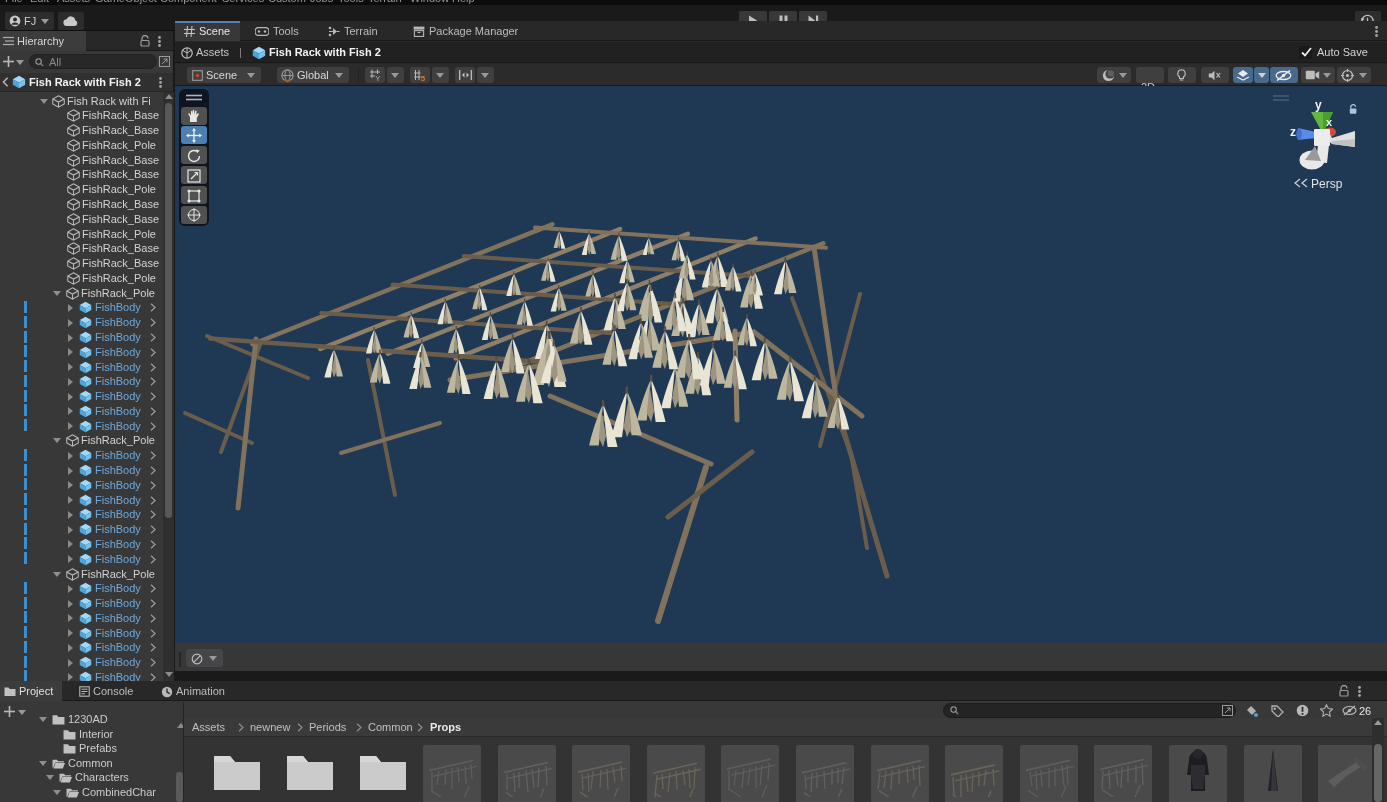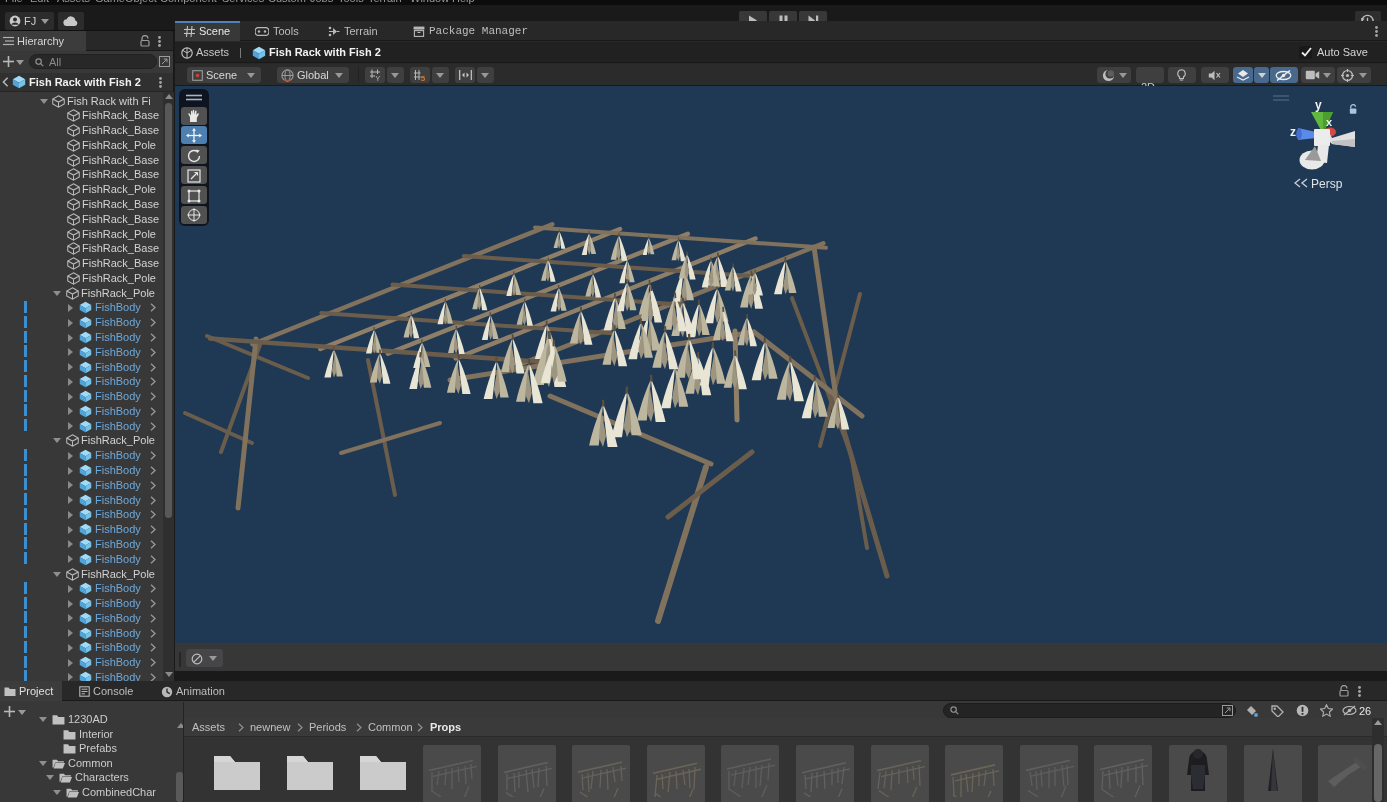--- a/index.html
+++ b/index.html
@@ -473,21 +473,21 @@
         <path d="M5,2 L9,5.5 L5,9 Z" fill="#b8b8b8"></path>
         <circle cx="2" cy="2" r="1.3" fill="#b8b8b8"></circle>
         <circle cx="2" cy="9" r="1.3" fill="#b8b8b8"></circle>
       </svg>
 <span class="abs" style="left:169px;top:4px;color:#bdbdbd;">Terrain</span>
 <svg class="abs" style="left:238px;top:5px;" width="12" height="11" viewBox="0 0 12 11">
         <rect x="0.6" y="0.6" width="10.8" height="3" fill="#b8b8b8"></rect>
         <rect x="1.4" y="4.6" width="9.2" height="5.8" fill="none" stroke="#b8b8b8" stroke-width="1.1"></rect>
         <line x1="4.5" y1="6.5" x2="7.5" y2="6.5" stroke="#b8b8b8" stroke-width="1.1"></line>
       </svg>
-<span class="abs" style="left:254px;top:4px;color:#bdbdbd;font-family:Liberation Mono, monospace;">Package Manager</span>
+<span class="abs" style="left:254px;top:4px;color:#bdbdbd;">Package Manager</span>
 <svg class="abs" style="left:1200px;top:5px;" width="3" height="11" viewBox="0 0 3 11">
         <circle cx="1.5" cy="1.5" r="1.4" fill="#a5a5a5"></circle>
         <circle cx="1.5" cy="5.5" r="1.4" fill="#a5a5a5"></circle>
         <circle cx="1.5" cy="9.5" r="1.4" fill="#a5a5a5"></circle>
       </svg>
 </div>
 <div class="abs" style="left:0;top:21px;width:1212px;height:21px;background:#212121;border-bottom:1px solid #191919;">
 <svg class="abs" style="left:6px;top:5px;" width="12" height="12" viewBox="0 0 12 12">
         <circle cx="6" cy="6" r="5.2" fill="none" stroke="#c0c0c0" stroke-width="1.2"></circle>
         <path d="M6,0.8 L6,6 L10.5,3.2 M6,6 L1.5,3.2 M6,6 L6,11.2" stroke="#c0c0c0" stroke-width="1" fill="none"></path>

